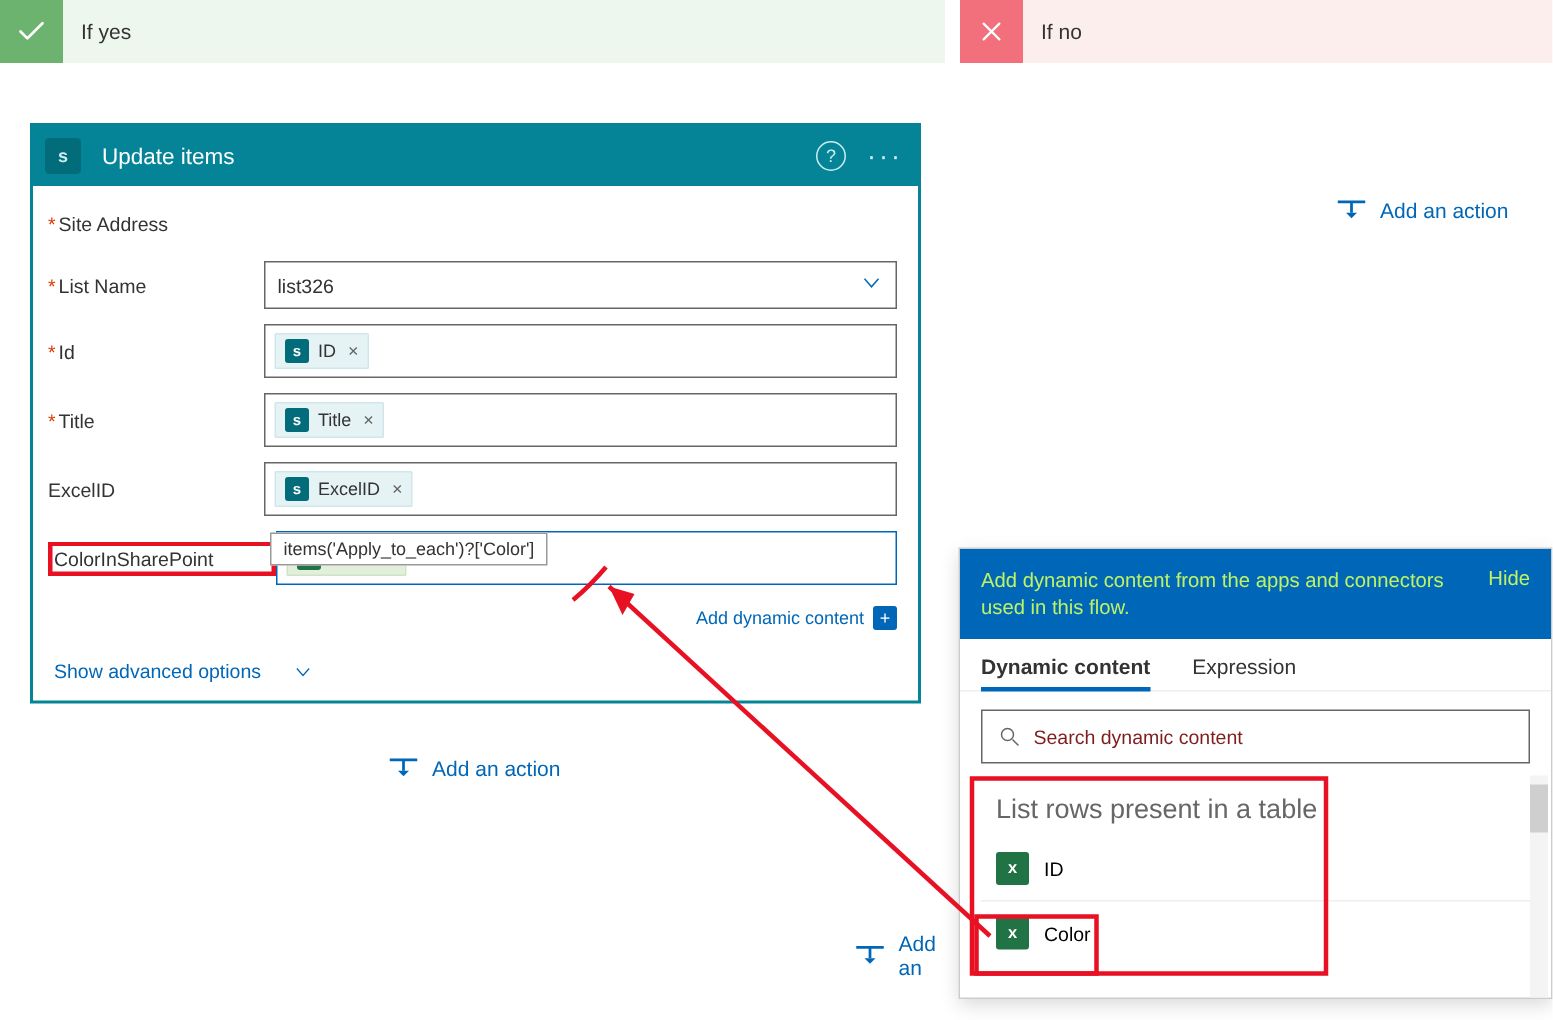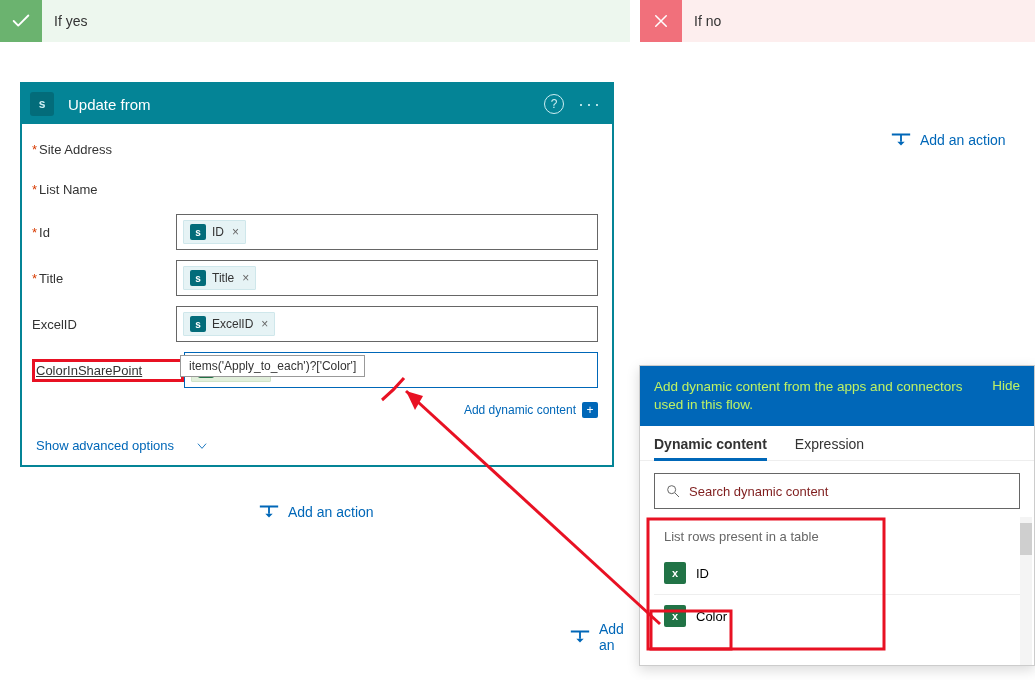--- a/index.html
+++ b/index.html
@@ -148,21 +148,20 @@
     display: flex; align-items: center; justify-content: center;
     border-radius: 2px;
     font-size: 10px; color: #fff; font-weight: bold;
   }
   .ic-sp { background: #036c7a; }
   .ic-xl { background: #217346; }
   .token .tx {}
   .token .close { color: #666; margin-left: 2px; }
   .redbox {
     box-shadow: 0 0 0 3px #e81123 inset;
-    text-decoration: underline;
   }
   .blackbox {
     display: inline-block;
     width: 165px; height: 16px;
     background: #000;
     vertical-align: middle;
     margin: 0 2px;
   }
   .adv-link-row {
     display: flex; justify-content: flex-end; align-items: center;
@@ -250,21 +249,21 @@
     font-size: 13px; color: #7f1d1d;
   }
   .dyn-list {
     padding: 4px 14px 14px 14px;
     position: relative;
     min-height: 130px;
   }
   .dyn-section {
     padding: 8px 10px;
     color: #666;
-    font-size: 13px;
+    font-size: 18px;
   }
   .dyn-item {
     display: flex; align-items: center; gap: 10px;
     padding: 10px 10px;
     border-bottom: 1px solid #eee;
   }
   .dyn-item .dic {
     width: 22px; height: 22px;
     display: flex; align-items: center; justify-content: center;
     font-size: 11px; color: #fff; font-weight: bold;
@@ -310,41 +309,51 @@
     </span>
     <span class="branch-title">If yes</span>
   </div>
 
   <div class="yes-col">
     <div class="card">
       <div class="card-header">
         <span class="card-icon-wrap">
           <span class="sp-chip">s</span>
         </span>
-        <span class="card-title">Update from</span>
+        <span class="card-title">Update items</span>
         <span class="card-head-right">
           <span class="help-circle">?</span>
           <span class="ellipsis">···</span>
         </span>
       </div>
 
       <div class="card-body">
 
         <div class="field-row">
           <div class="field-label">
               <span class="req">*</span>
               <span>Site Address</span>
             </div>
         </div>
 
         <div class="field-row">
           <div class="field-label">
               <span class="req">*</span>
               <span>List Name</span>
             </div>
+          <div class="field-input-wrap">
+            <div class="selectish">
+              <span>list326</span>
+              <span class="chevron">
+                <svg width="16" height="16" viewBox="0 0 24 24">
+                    <path d="M5 8 l7 8 l7 -8" stroke="#0067b8" stroke-width="1.5" fill="none"></path>
+                  </svg>
+              </span>
+            </div>
+          </div>
         </div>
 
         <div class="field-row">
           <div class="field-label">
               <span class="req">*</span>
               <span>Id</span>
             </div>
           <div class="field-input-wrap">
             <div class="textish">
               <span class="token sp">

